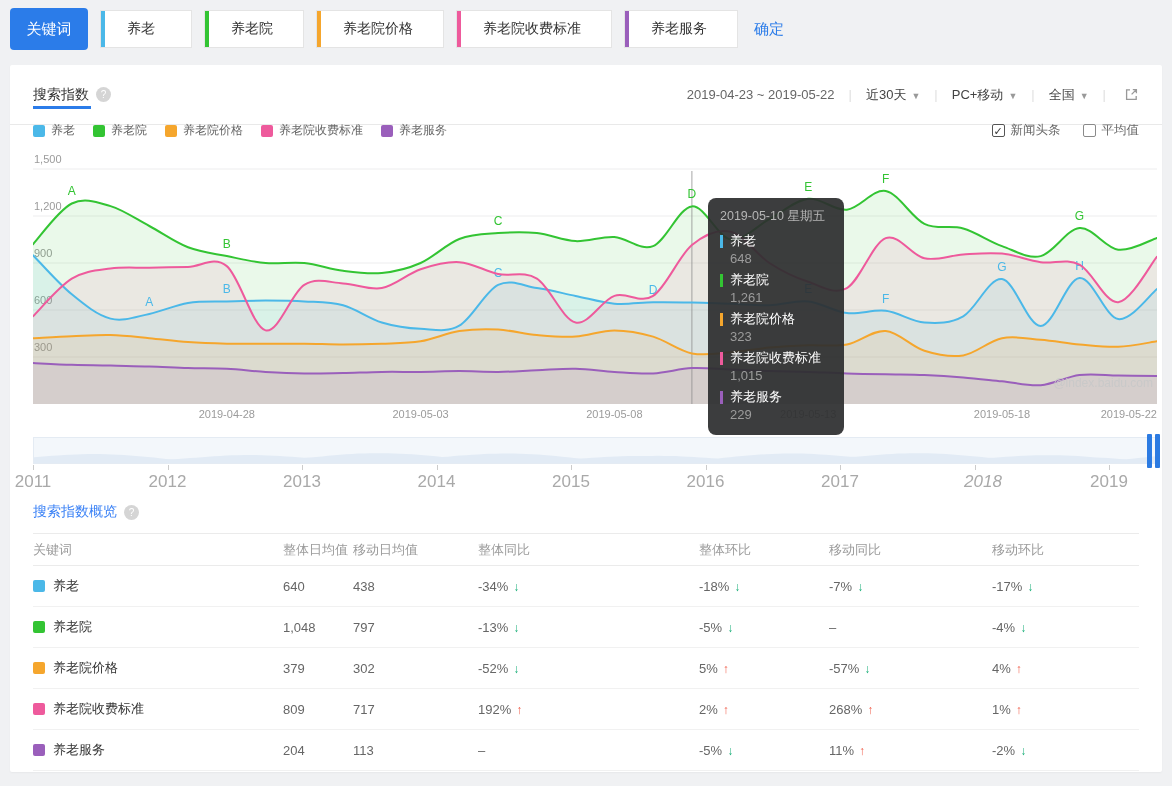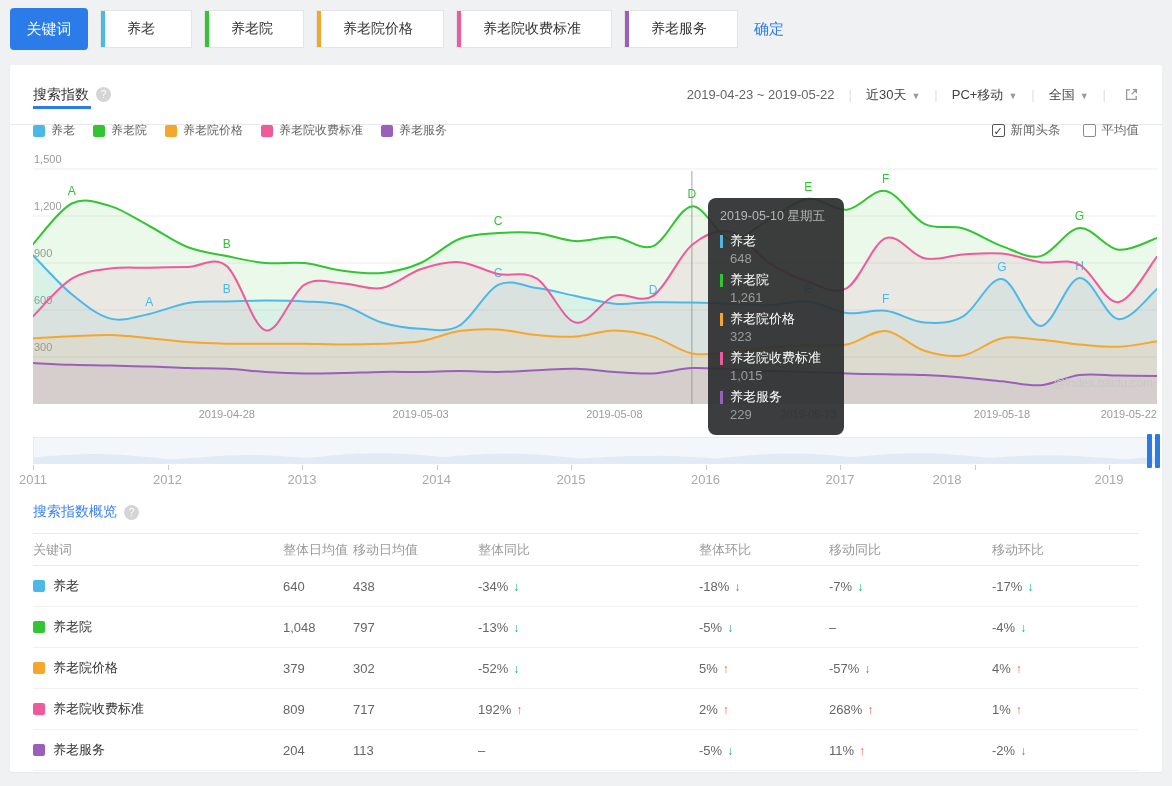--- a/index.html
+++ b/index.html
@@ -54,21 +54,21 @@
   .tt-chip { display:inline-block; width:3px; height:13px; margin-right:7px; }
   .tt-val { font-size:13px; color:#9c9c9c; margin-left:10px; margin-top:1px; }
   
   .slider { position:absolute; top:372px; left:23px; width:1124px; height:27px;
     background:#f3f7fb; border:1px solid #e4ebf3; cursor:pointer; }
   .slider svg { display:block; }
   .handle { position:absolute; right:-4px; top:-4px; height:34px; display:flex; cursor:ew-resize; }
   .handle span { width:5px; height:100%; background:#2c7be2; margin-left:3px; border-radius:1px; }
   .years { position:absolute; top:400px; left:23px; width:1124px; height:28px; }
   .year-tick { position:absolute; top:0; width:1px; height:5px; background:#ccc; }
-  .year-label { position:absolute; top:7px; transform:translateX(-50%); font-size:13px; color:#a9a9a9; }
+  .year-label { position:absolute; top:7px; transform:translateX(-50%); font-size:17px; color:#a9a9a9; }
   
   .overview { position:absolute; top:438px; left:23px; width:1106px; }
   .ov-title-row { display:flex; align-items:center; height:18px; }
   .ov-title { font-size:14px; color:#3b82f6; }
   .table { margin-top:12px; }
   .t-row { display:grid; grid-template-columns:250px 70px 125px 221px 130px 163px 138px;
     align-items:center; height:41px; border-bottom:1px solid #f1f1f1; }
   .t-row.head { height:33px; border-top:1px solid #ebebeb; border-bottom:1px solid #ebebeb; }
   .t-cell { font-size:13px; color:#666; }
   .t-row.head .t-cell { color:#9b9b9b; }
@@ -260,21 +260,21 @@
       <span class="year-label" style="left: 269px;">2013</span>
       <span class="year-tick" style="left: 403.5px;"></span>
       <span class="year-label" style="left: 403.5px;">2014</span>
       <span class="year-tick" style="left: 538px;"></span>
       <span class="year-label" style="left: 538px;">2015</span>
       <span class="year-tick" style="left: 672.5px;"></span>
       <span class="year-label" style="left: 672.5px;">2016</span>
       <span class="year-tick" style="left: 807px;"></span>
       <span class="year-label" style="left: 807px;">2017</span>
       <span class="year-tick" style="left: 941.5px;"></span>
-      <span class="year-label" style="left: 914px;">2018</span>
+      <span class="year-label" style="left: 950px; font-style: italic;">2018</span>
       <span class="year-tick" style="left: 1076px;"></span>
       <span class="year-label" style="left: 1076px;">2019</span>
     </div>
 
   <div class="overview">
     <div class="ov-title-row">
       <span class="ov-title">搜索指数概览</span>
       <span class="help-icon">?</span>
     </div>
     <div class="table" id="table">

